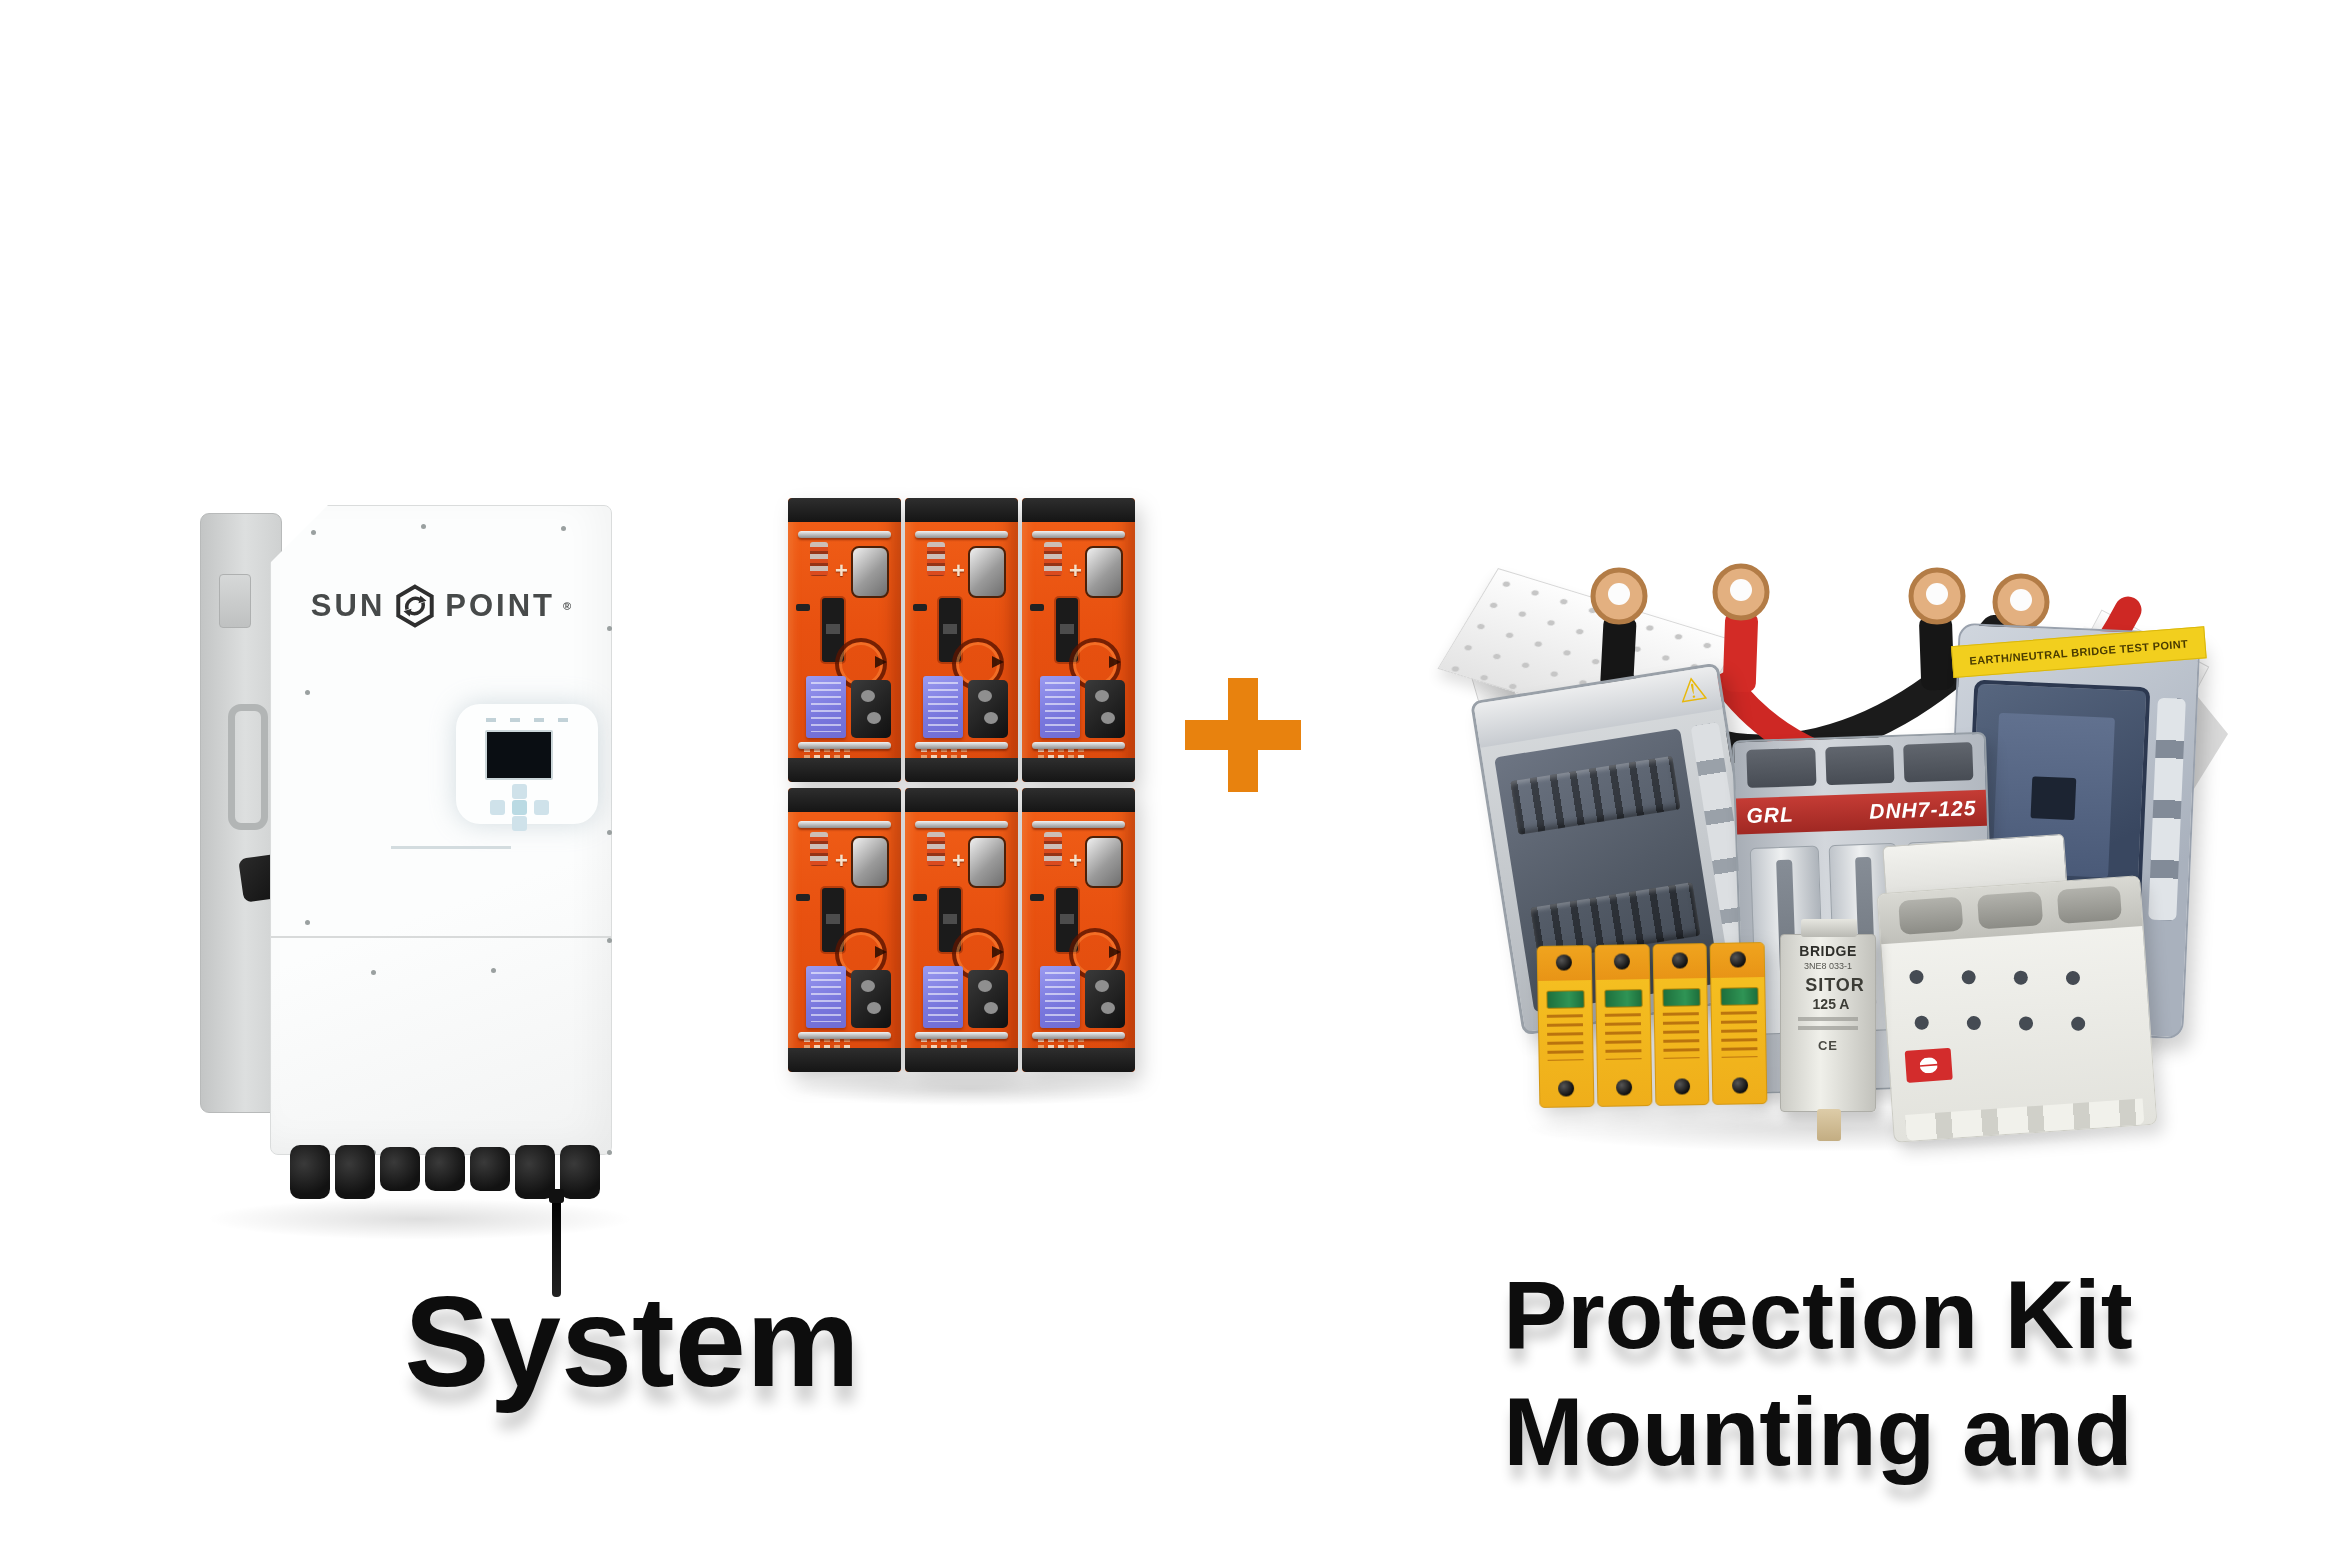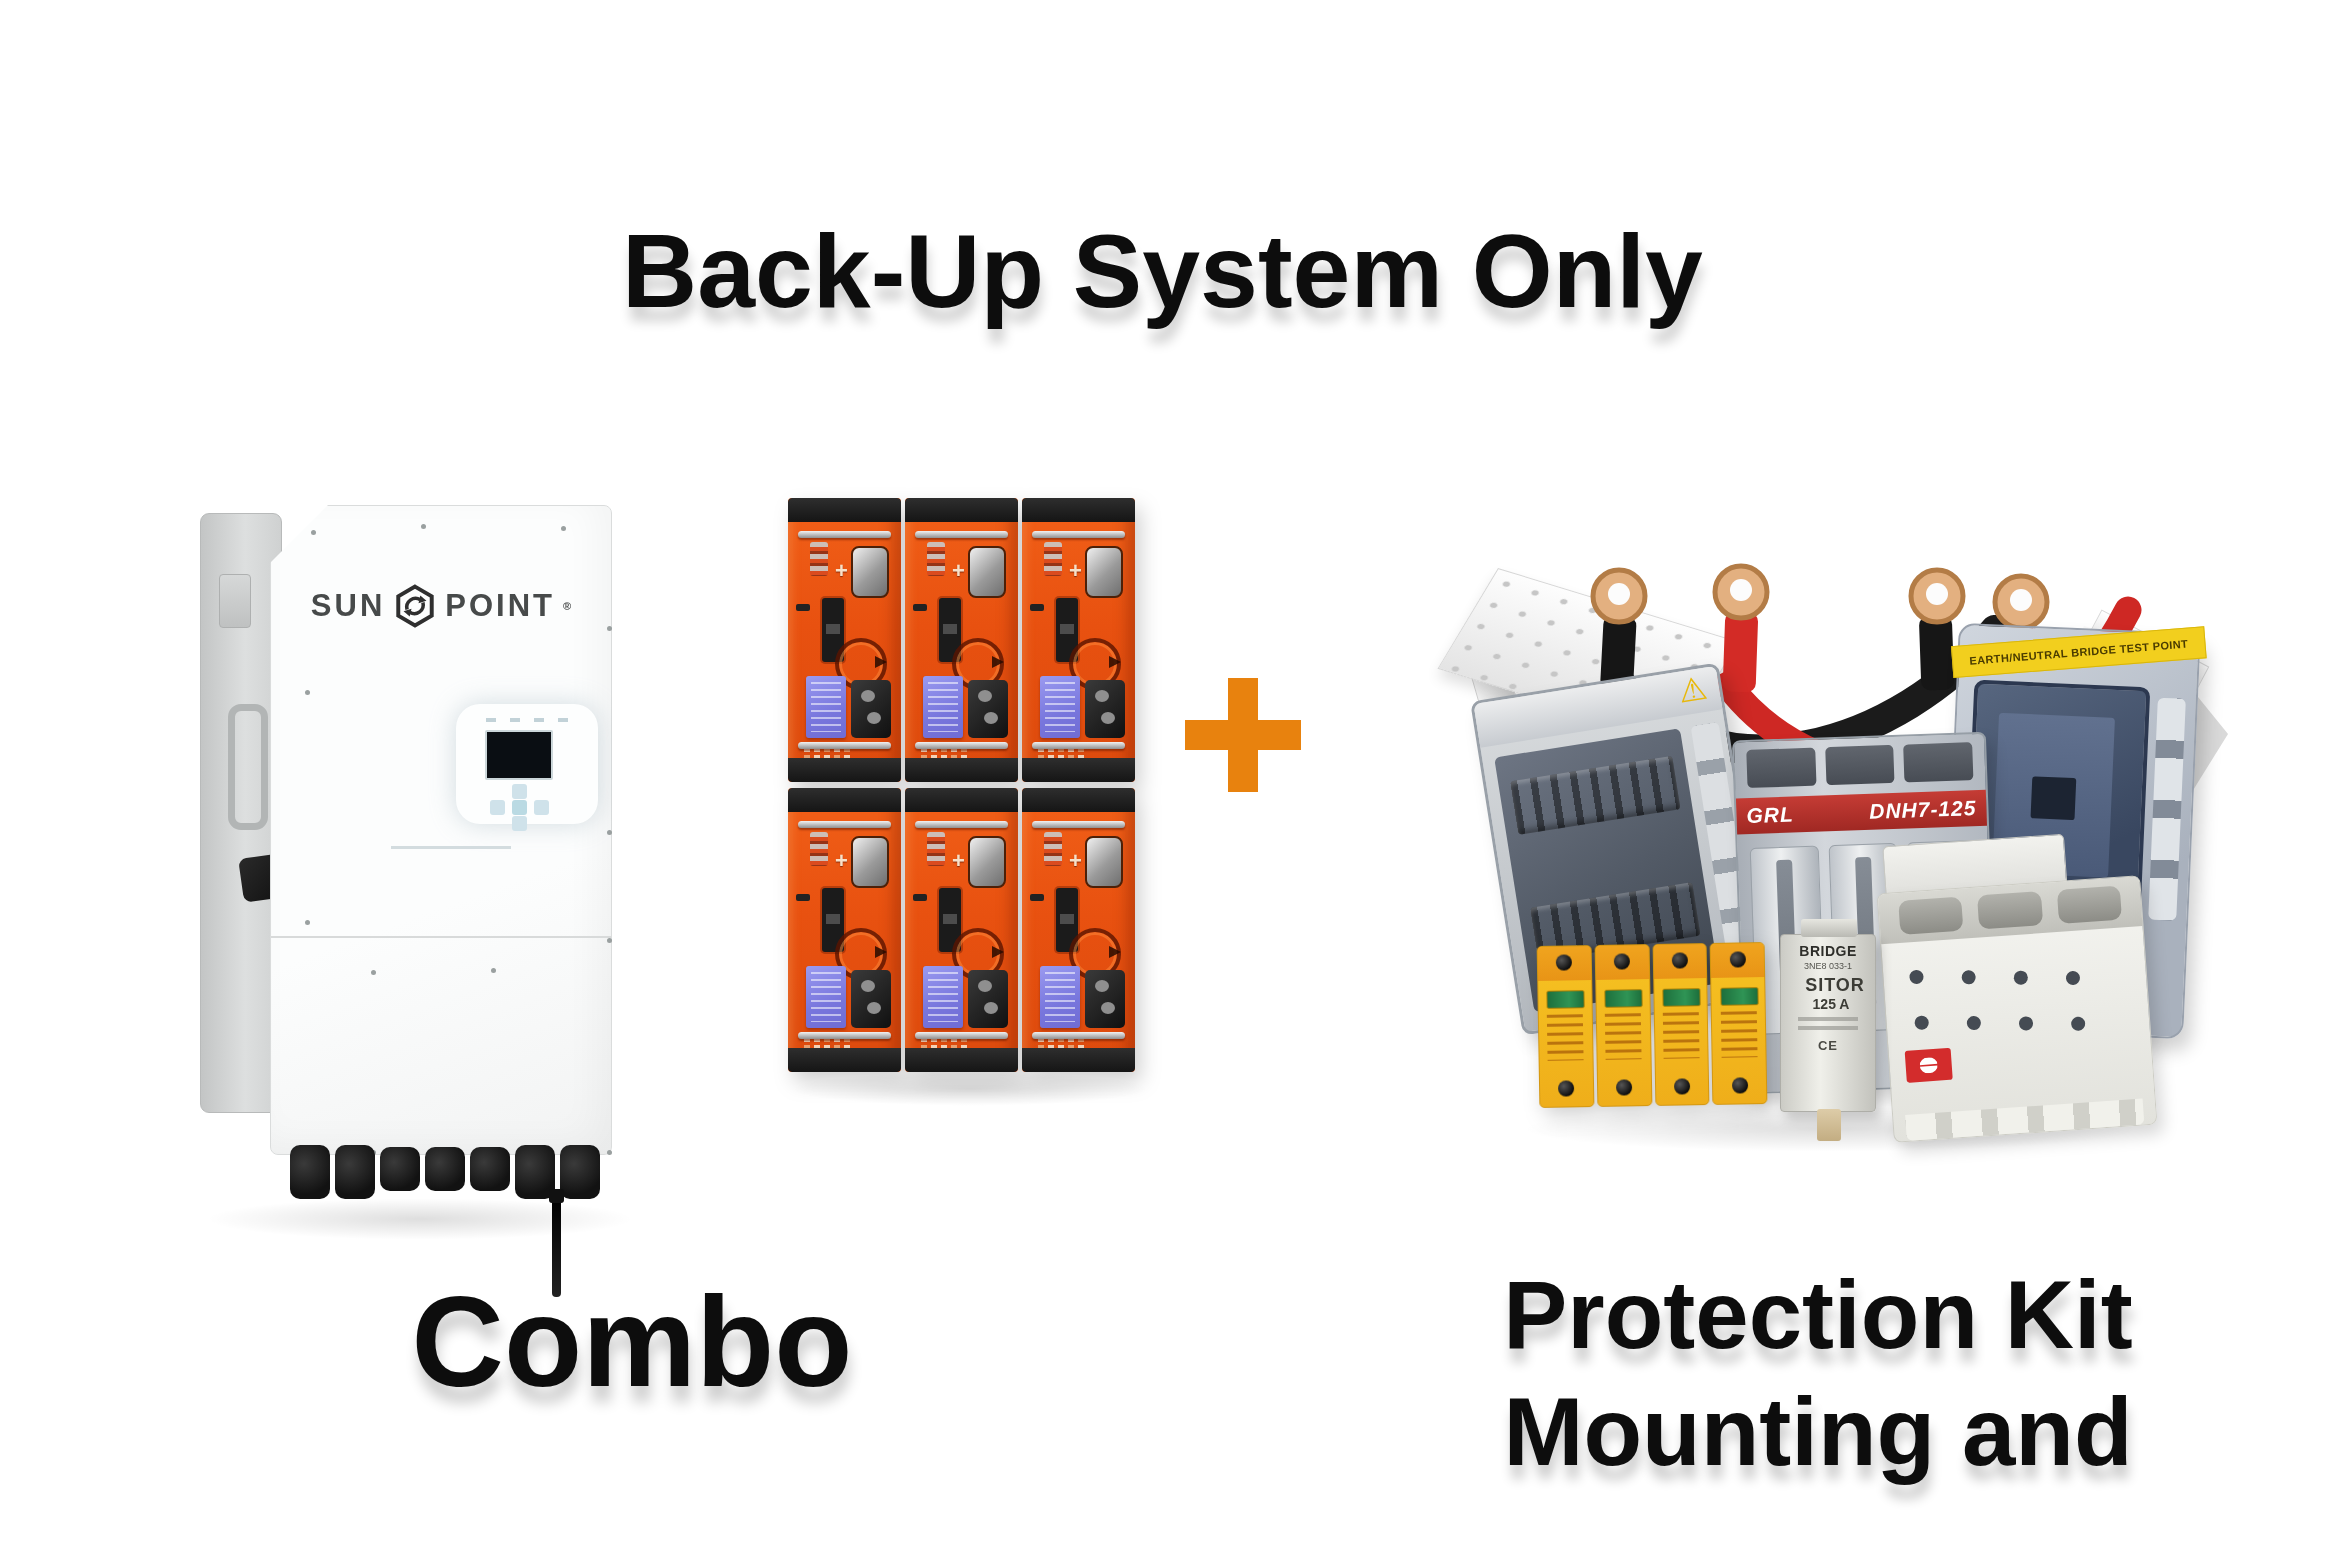--- a/index.html
+++ b/index.html
@@ -224,21 +224,20 @@
   .sie-certs{margin-top:8px;font-size:13px;font-weight:bold;color:#4a4a44;letter-spacing:1px;}
 
   .kit-terminal{position:absolute;left:404px;top:300px;width:180px;height:56px;transform:rotate(-4deg);
           background:linear-gradient(#f2f2ee,#dededa);border:1px solid #c8c8c2;border-radius:6px;}
 </style>
 </head>
 <body>
 
 <div class="scene">
 
-  <div class="title">Back-Up System Only</div>
 
   <div class="gshadow gs-inv"></div>
   <div class="gshadow gs-bat"></div>
   <div class="gshadow gs-kit"></div>
 
   <div class="inverter">
     <div class="inv-side">
       <div class="inv-side-latch"></div>
       <div class="inv-side-handle"></div>
       <div class="inv-side-knob"></div>
@@ -515,20 +514,20 @@
       <div class="sie-series">SITOR</div>
       <div class="sie-rating">125 A</div>
       <div class="sie-blur"></div>
       <div class="sie-blur"></div>
       <div class="sie-certs">CE</div>
       <div class="sie-blade"></div>
     </div>
 
   </div>
 
-  <div class="combo-label">Combo</div>
+  <div class="combo-label">System</div>
 
   <div class="kit-label">
     <div>Protection Kit</div>
     <div>Mounting and</div>
   </div>
 
 </div>
 
 </body></html>

